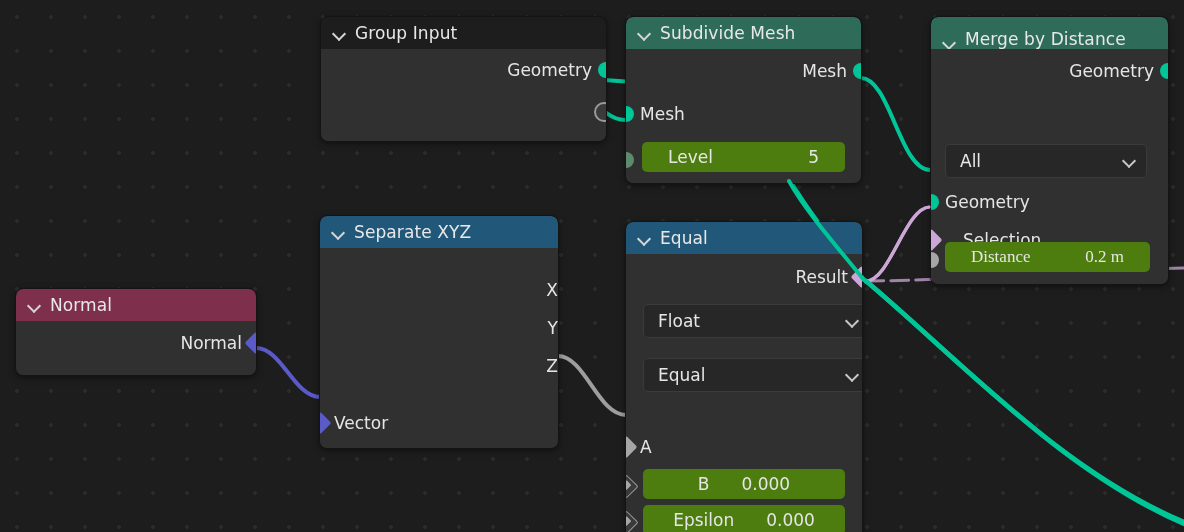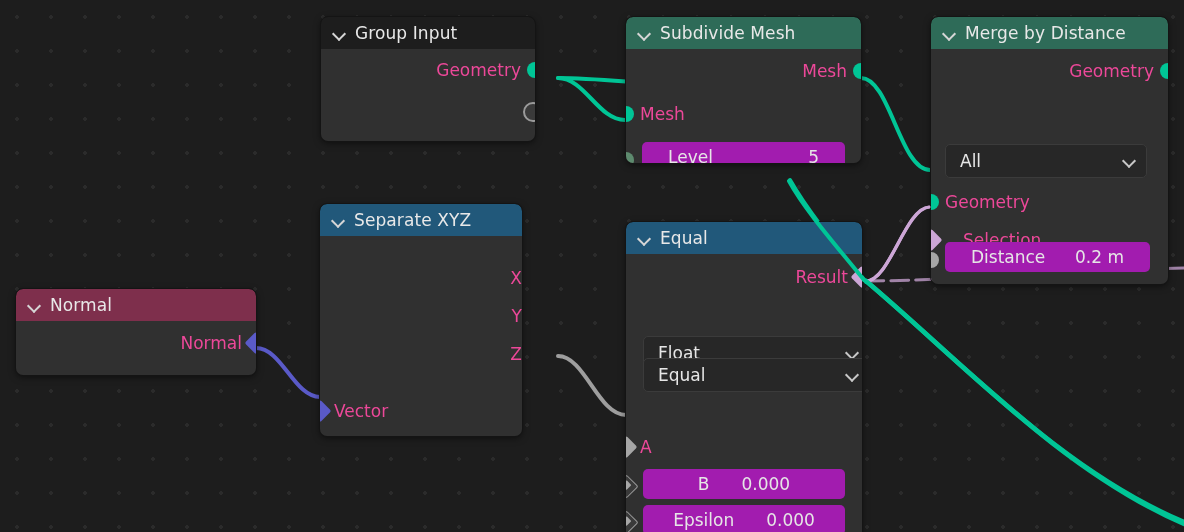--- a/index.html
+++ b/index.html
@@ -58,21 +58,21 @@
     background: #303030;
     position: relative;
   }
   
   .row {
     position: relative;
     height: 38px;
     display: flex;
     align-items: center;
     font-size: 17px;
-    color: #ec4899;
+    color: #e5e5e5;
   }
   .row.out { justify-content: flex-end; padding-right: 14px; }
   .row.in  { justify-content: flex-start; padding-left: 14px; }
 
   
   .sock {
     position: absolute;
     width: 16px; height: 16px;
     z-index: 9;
   }
@@ -99,21 +99,21 @@
   .widget {
     position: absolute;
     height: 30px;
     border-radius: 5px;
     display: flex;
     align-items: center;
     font-size: 17px;
     color: #e6e6e6;
   }
   .widget.value {
-    background: #a21caf;
+    background: #4d7c0f;
     justify-content: space-between;
     align-items: center;
   }
   .widget.value .wlabel { padding-left: 26px; }
   .widget.value .wval { padding-right: 26px; }
   .widget.value.centered { justify-content: center; gap: 32px; }
   .widget.dropdown {
     background: #272727;
     border: 1px solid #3b3b3b;
     justify-content: space-between;
@@ -156,60 +156,60 @@
 
     <path d="M 558 356 C 585 356, 598 415, 626 415" fill="none" stroke="#9e9e9e" stroke-width="4" stroke-linecap="round"></path>
 
     <path d="M 866 281 C 890 281, 905 208, 930 207" fill="none" stroke="#cca6d6" stroke-width="3.2" stroke-linecap="round"></path>
 
     <path d="M 866 281 C 940 281, 1040 272, 1184 268" fill="none" stroke="#cca6d6" stroke-width="3" stroke-linecap="round" stroke-dasharray="18 7" opacity="0.75"></path>
 
     <path d="M 866 281 C 960 360, 1060 470, 1184 522" fill="none" stroke="#00c596" stroke-width="4.5" stroke-linecap="round"></path>
   </svg>
 
-  <div class="node" style="left:321px; top:17px; width:214px;">
+  <div class="node" style="left:321px; top:17px; width:285px;">
     <div class="node-header" style="background:#1d1d1d;">
       <span class="chev"></span>
       <span class="lbl">Group Input</span>
     </div>
     <div class="node-body" style="height:92px;">
       <div class="row out" style="height:42px;">
         <span class="lbl">Geometry</span>
         <span class="sock circle" style="right:-8px; top:13px; background:#00c596;"></span>
       </div>
       <div class="row out" style="height:42px;">
         <span class="sock circle hollow" style="right:-8px; top:11px;"></span>
       </div>
     </div>
   </div>
 
   <div class="node" style="left:626px; top:17px; width:235px;">
     <div class="node-header" style="background:#2e6b58;">
       <span class="chev"></span>
       <span class="lbl">Subdivide Mesh</span>
     </div>
-    <div class="node-body" style="height:114px;">
+    <div class="node-body" style="height:134px;">
       <div class="row out" style="height:44px;">
         <span class="lbl">Mesh</span>
         <span class="sock circle" style="right:-8px; top:14px; background:#00c596;"></span>
       </div>
       <div class="row in" style="height:42px;">
         <span class="sock circle" style="left:-8px; top:13px; background:#00c596;"></span>
         <span class="lbl">Mesh</span>
       </div>
       <span class="sock circle" style="left:-8px; top:103px; background:#5d8a6e;"></span>
       <div class="widget value" style="left:16px; top:93px; width:203px;">
         <span class="wlabel">Level</span>
         <span class="wval">5</span>
       </div>
     </div>
   </div>
 
   <div class="node" style="left:931px; top:17px; width:237px;">
-    <div class="node-header" style="background:#2e6b58;">
+    <div class="node-header" style="background:#2e6b58;align-items:flex-end;">
       <span class="chev"></span>
       <span class="lbl">Merge by Distance</span>
     </div>
     <div class="node-body" style="height:235px;">
       <div class="row out" style="height:44px;">
         <span class="lbl">Geometry</span>
         <span class="sock circle" style="right:-8px; top:14px; background:#00c596;"></span>
       </div>
       <div class="widget dropdown" style="left:14px; top:95px; width:176px;">
         <span class="lbl">All</span>
@@ -217,41 +217,41 @@
       </div>
       <div class="row in" style="position:absolute; left:0; top:134px; width:100%; height:38px;">
         <span class="sock circle" style="left:-8px; top:11px; background:#00c596;"></span>
         <span class="lbl">Geometry</span>
       </div>
       <div class="row in" style="position:absolute; left:0; top:172px; width:100%; height:38px;padding-left:32px;">
         <span class="sock diamond" style="left:-8px; top:11px; background:#cca6d6;"></span>
         <span class="lbl">Selection</span>
       </div>
       <span class="sock circle" style="left:-8px; top:203px; background:#a6a6a6;"></span>
-      <div class="widget value" style="left:14px; top:193px; width:205px;">
+      <div class="widget value" style="left:14px; top:193px; width:205px;font-family:Liberation Serif, serif;">
         <span class="wlabel">Distance</span>
         <span class="wval">0.2 m</span>
       </div>
     </div>
   </div>
 
   <div class="node" style="left:16px; top:289px; width:240px;">
     <div class="node-header" style="background:#7e2f4c;">
       <span class="chev"></span>
       <span class="lbl">Normal</span>
     </div>
     <div class="node-body" style="height:54px;">
       <div class="row out" style="height:44px;">
         <span class="lbl">Normal</span>
         <span class="sock diamond" style="right:-8px; top:14px; background:#5a5ac8;"></span>
       </div>
     </div>
   </div>
 
-  <div class="node" style="left:320px; top:204px; width:202px;">
+  <div class="node" style="left:320px; top:216px; width:238px;">
     <div class="node-header" style="background:#21587a;">
       <span class="chev"></span>
       <span class="lbl">Separate XYZ</span>
     </div>
     <div class="node-body" style="height:200px;">
       <div class="row out" style="position:absolute; left:0; top:23px; width:100%; height:38px; padding-right:28px;">
         <span class="lbl">X</span>
 
       </div>
       <div class="row out" style="position:absolute; left:0; top:61px; width:100%; height:38px; padding-right:28px;">
@@ -272,21 +272,21 @@
   <div class="node" style="left:626px; top:222px; width:236px;">
     <div class="node-header" style="background:#21587a;">
       <span class="chev"></span>
       <span class="lbl">Equal</span>
     </div>
     <div class="node-body" style="height:296px;">
       <div class="row out" style="height:46px;padding-left:24px;">
         <span class="lbl">Result</span>
         <span class="sock diamond" style="right:-8px; top:15px; background:#cca6d6;"></span>
       </div>
-      <div class="widget dropdown" style="left:17px; top:50px; width:201px;margin-top:32px;">
+      <div class="widget dropdown" style="left:17px; top:50px; width:201px;">
         <span class="lbl">Float</span>
         <span class="dchev"></span>
       </div>
       <div class="widget dropdown" style="left:17px; top:104px; width:201px;">
         <span class="lbl">Equal</span>
         <span class="dchev"></span>
       </div>
       <div class="row in" style="position:absolute; left:0; top:174px; width:100%; height:38px;">
         <span class="sock diamond" style="left:-8px; top:11px; background:#a6a6a6;"></span>
         <span class="lbl">A</span>

